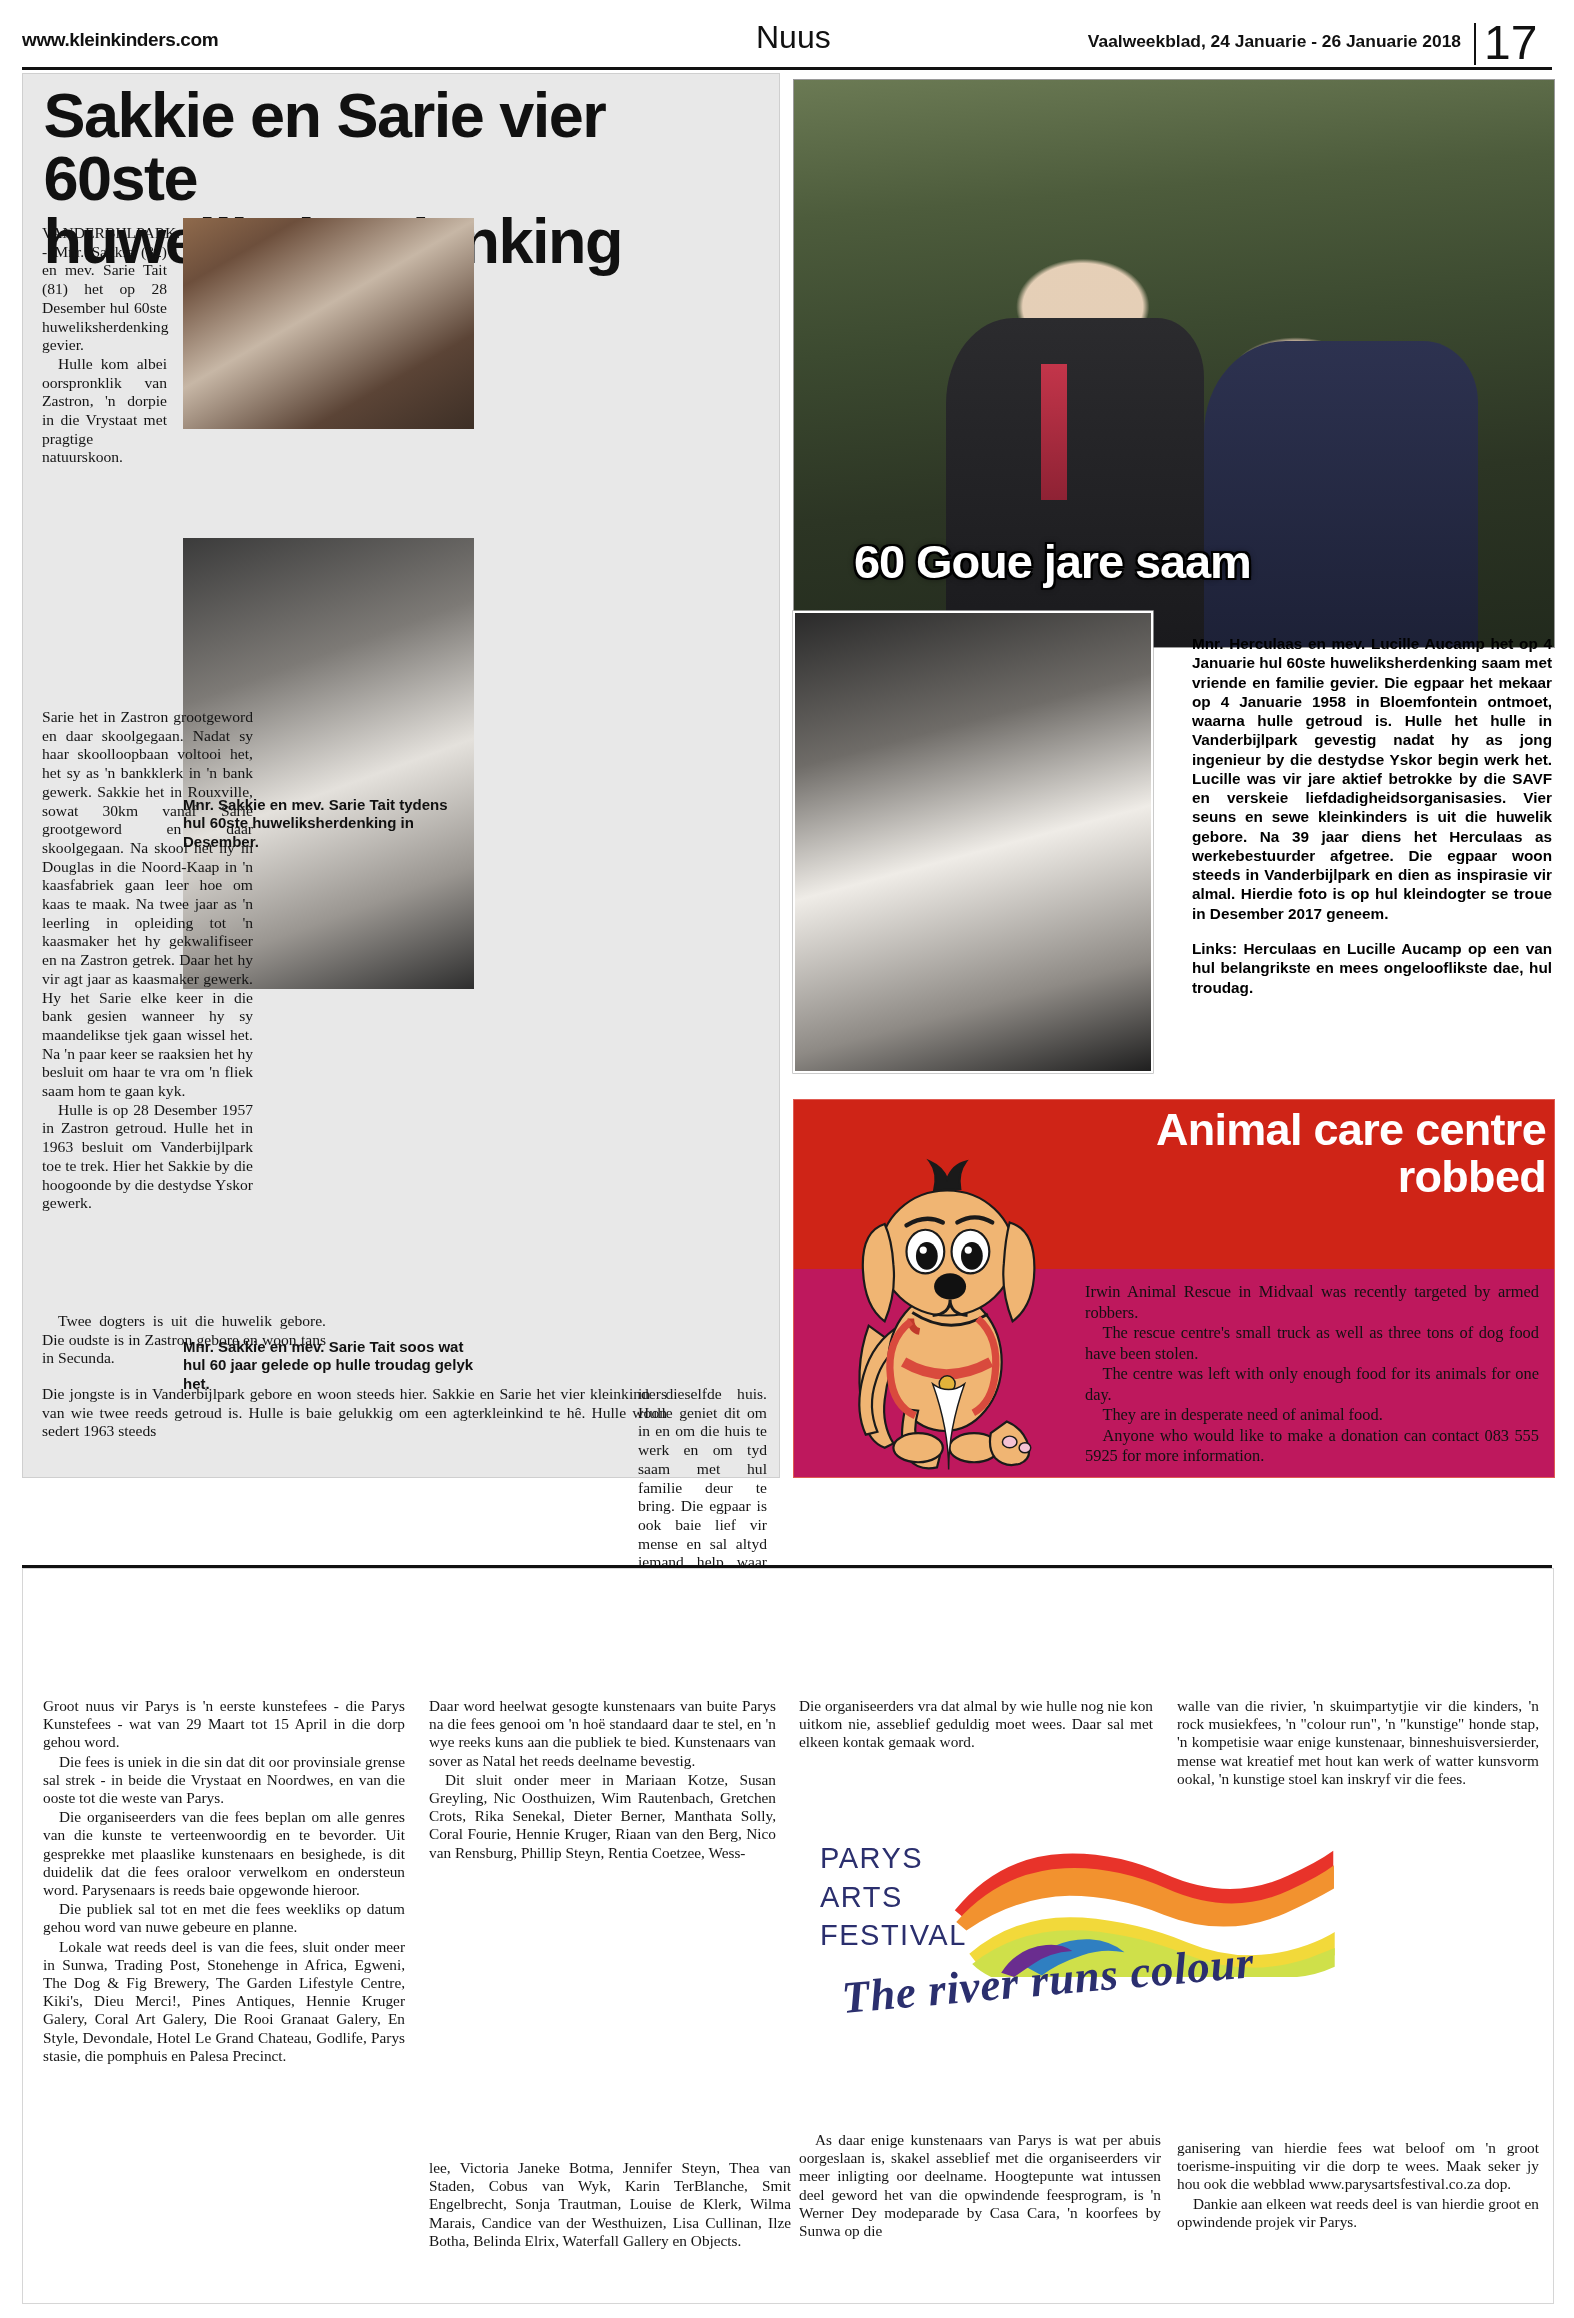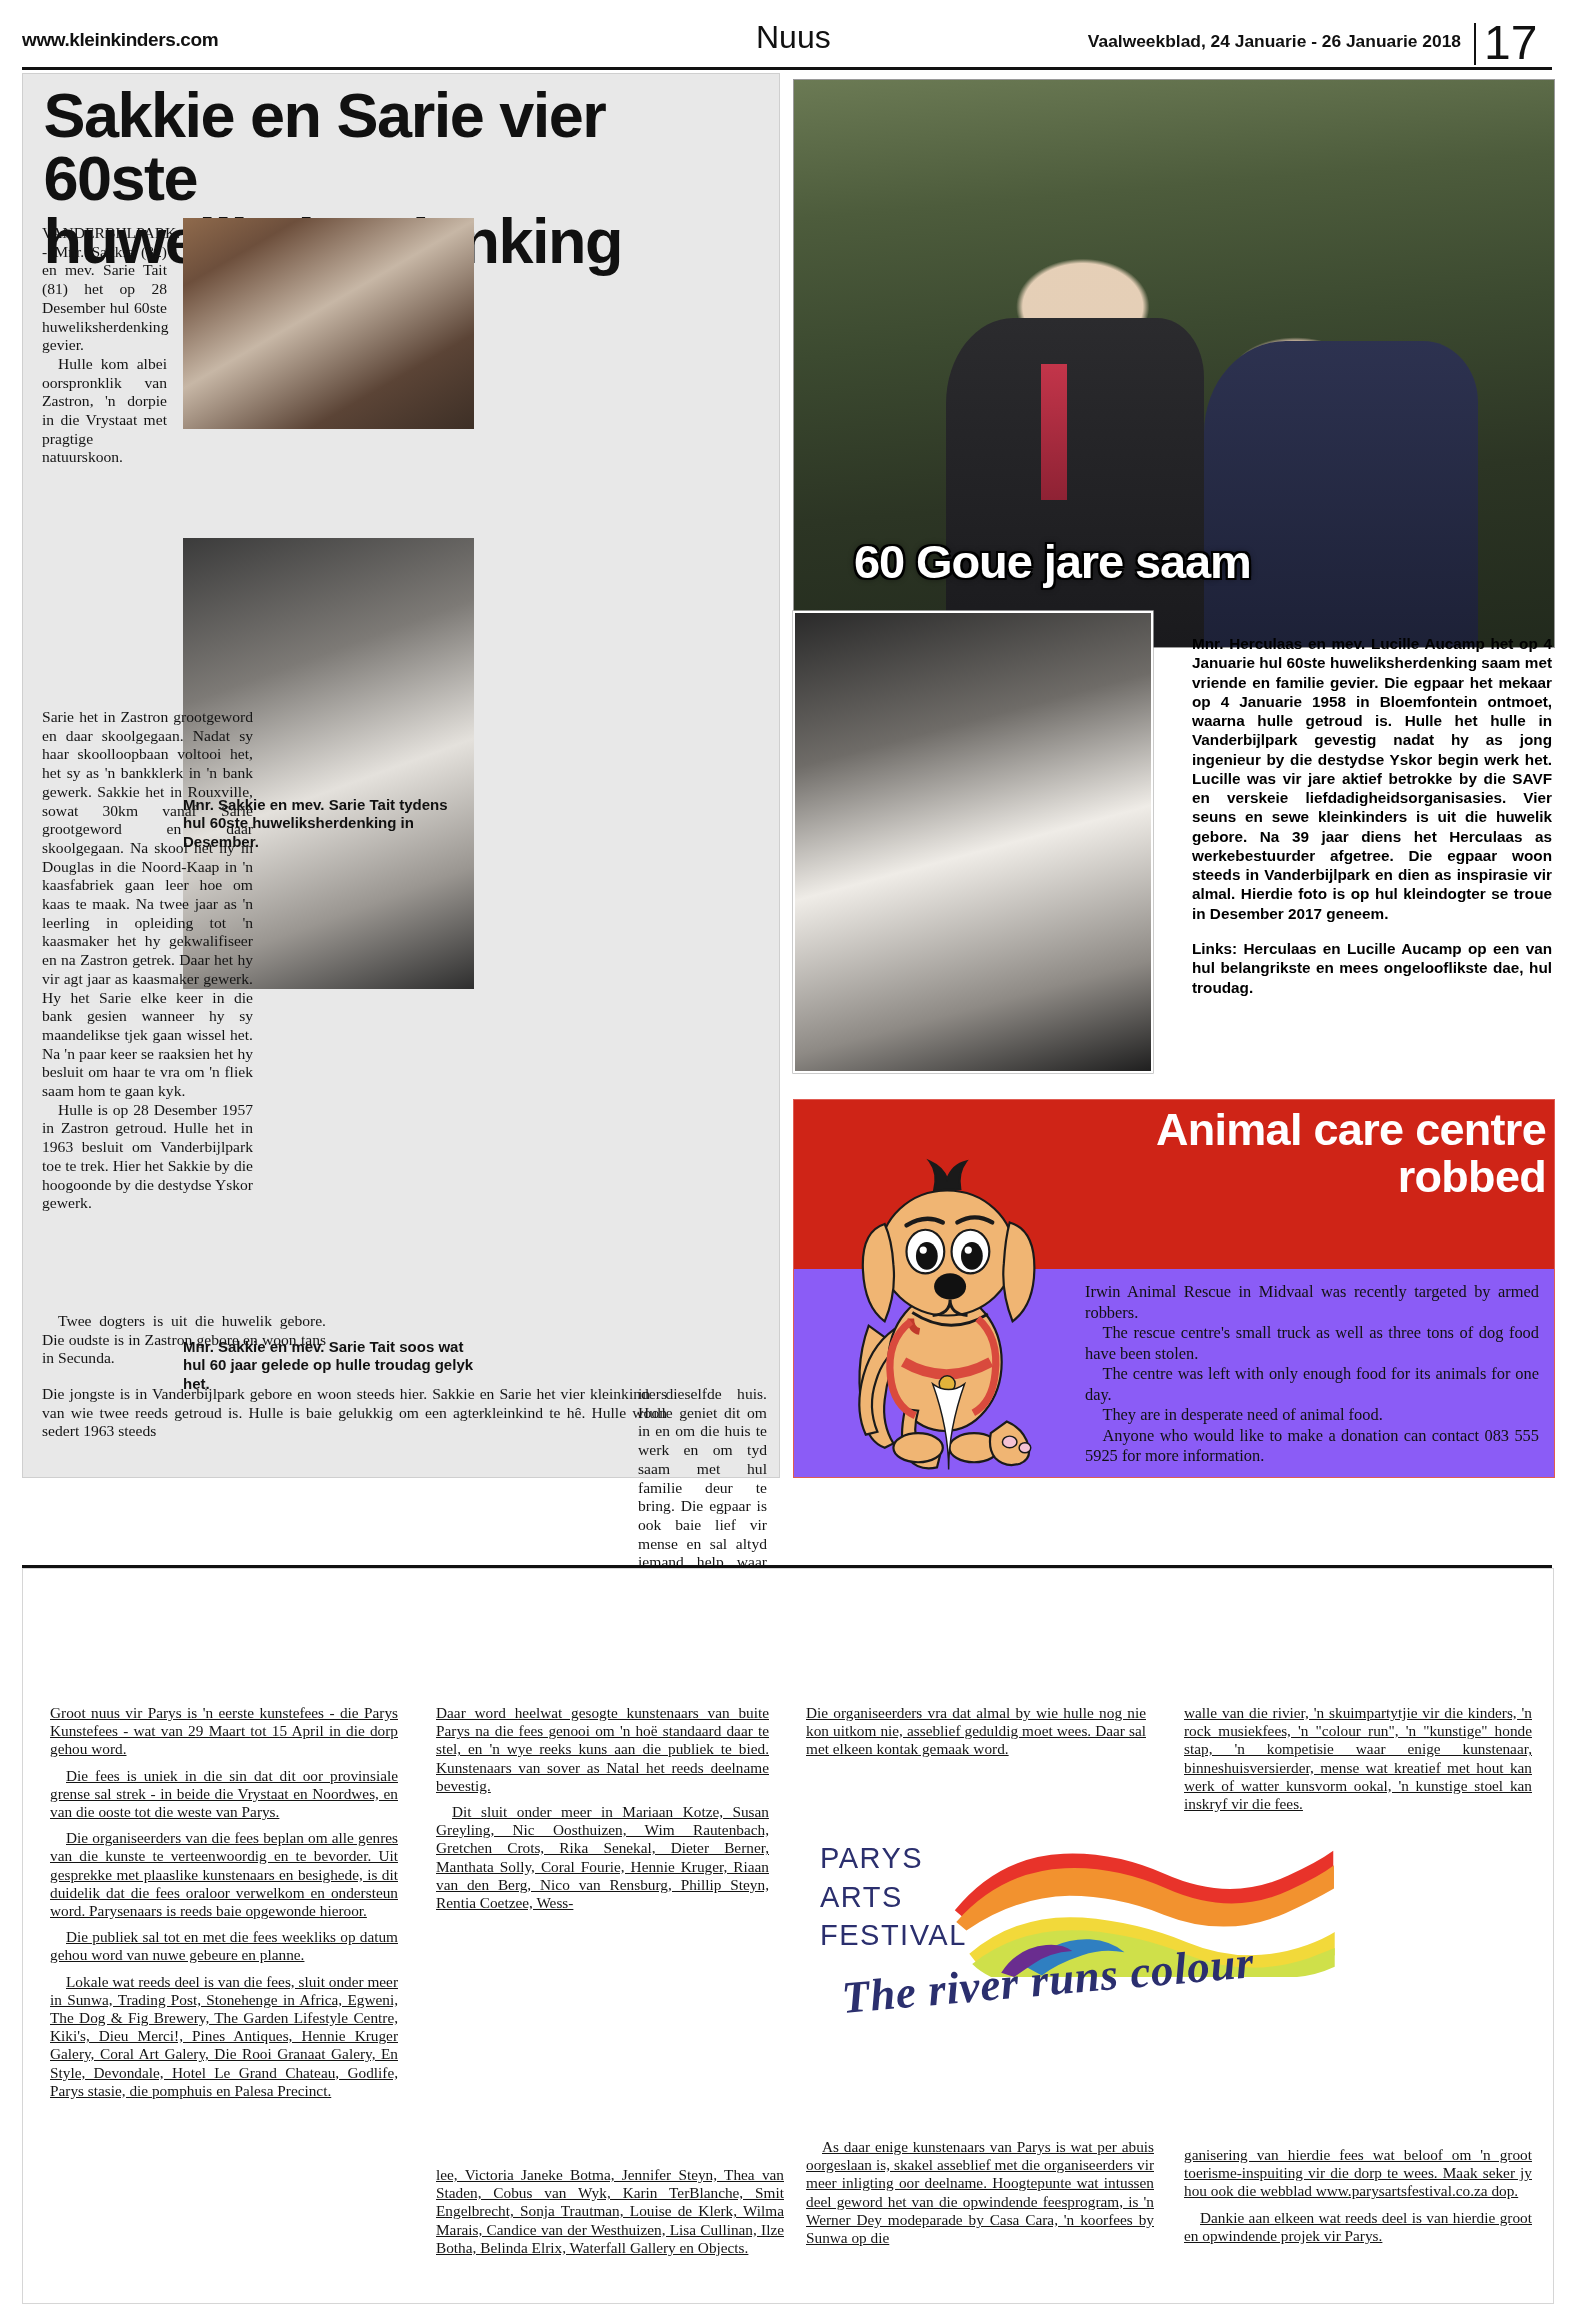--- a/index.html
+++ b/index.html
@@ -76,42 +76,42 @@
     background:linear-gradient(165deg,#2a2a2a 0%,#6f6c68 28%,#efece7 52%,#8e8a85 80%,#1f1f1f 100%);
     border:2.2px solid #fff;box-shadow:0 0 0 0.7px #b5b5b5;}
 
   .cap-right{position:absolute;left:1192px;top:634px;width:360px;
     font-family:"Liberation Sans",sans-serif;font-weight:700;font-size:15.3px;
     line-height:1.26;color:#000000;text-align:justify;}
   .cap-right p{margin:0 0 16px 0;}
 
   
   .animal{position:absolute;left:793px;top:1099px;width:760px;height:377px;
-          background:#8b5cf6;border:0.7px solid #e05b52;}
+          background:#be185d;border:0.7px solid #e05b52;}
   .animal-band{position:absolute;left:0;top:0;width:760px;height:169px;background:#cf2417;}
   .animal-title{position:absolute;left:287px;top:7.3px;width:465px;
     font-family:"Liberation Sans",sans-serif;font-weight:700;font-size:45px;line-height:1.03;
     color:#fff;letter-spacing:-0.7px;text-align:right;}
   .dog{position:absolute;left:30.5px;top:44px;width:240px;height:327px;}
   .animal-body{position:absolute;left:291px;top:182px;width:454px;
     font-size:16.4px;line-height:1.25;text-align:justify;font-family:"Liberation Serif",serif;}
   .animal-body p{margin:0;text-indent:17.4px;}
   .animal-body p.first{text-indent:0;}
 
   
   .rule2{position:absolute;left:22px;top:1565px;width:1530px;height:2.9px;background:#111;}
   .story-bot{position:absolute;left:22px;top:1568px;width:1530px;height:734px;
              background:#fff;border:0.7px solid #d6d6d6;}
   .headline-2{position:absolute;left:44px;top:1579px;width:1487px;text-align:center;
     font-family:"Liberation Sans",sans-serif;font-weight:700;font-size:45px;line-height:1.12;
     letter-spacing:-0.9px;color:#111;}
 
   .bcol{position:absolute;font-size:15.3px;line-height:1.19;text-align:justify;
         font-family:"Liberation Serif",serif;color:#141414;}
-  .bcol p{margin:8px;text-indent:16px;text-decoration:underline;}
+  .bcol p{margin:1px;text-indent:16px;}
   .bcol p.first{text-indent:0;}
   .b1{left:42px;top:1696px;width:364px;}
   .b2{left:428px;top:1696px;width:349px;}
   .b2b{left:428px;top:2158px;width:364px;}
   .b3{left:798px;top:1696px;width:356px;}
   .b3b{left:798px;top:2130px;width:364px;}
   .b4{left:1176px;top:1696px;width:364px;}
   .b4b{left:1358px;top:1783px;width:182px;}
   .b4c{left:1176px;top:2138px;width:364px;}
 

